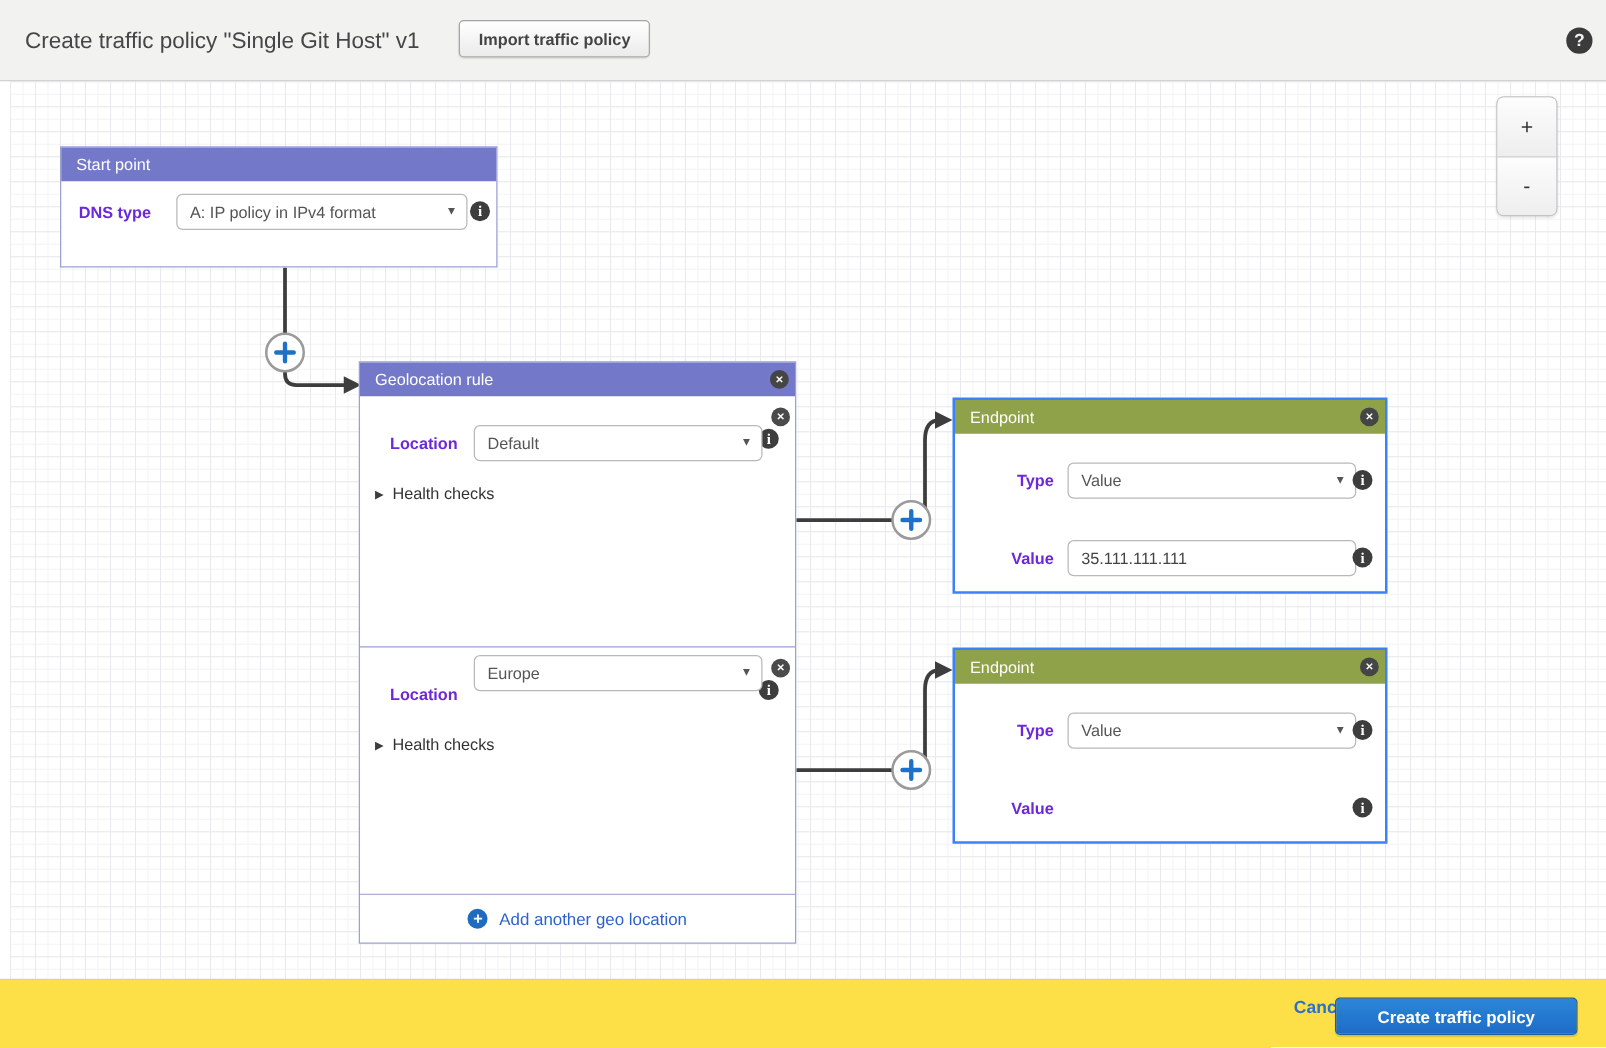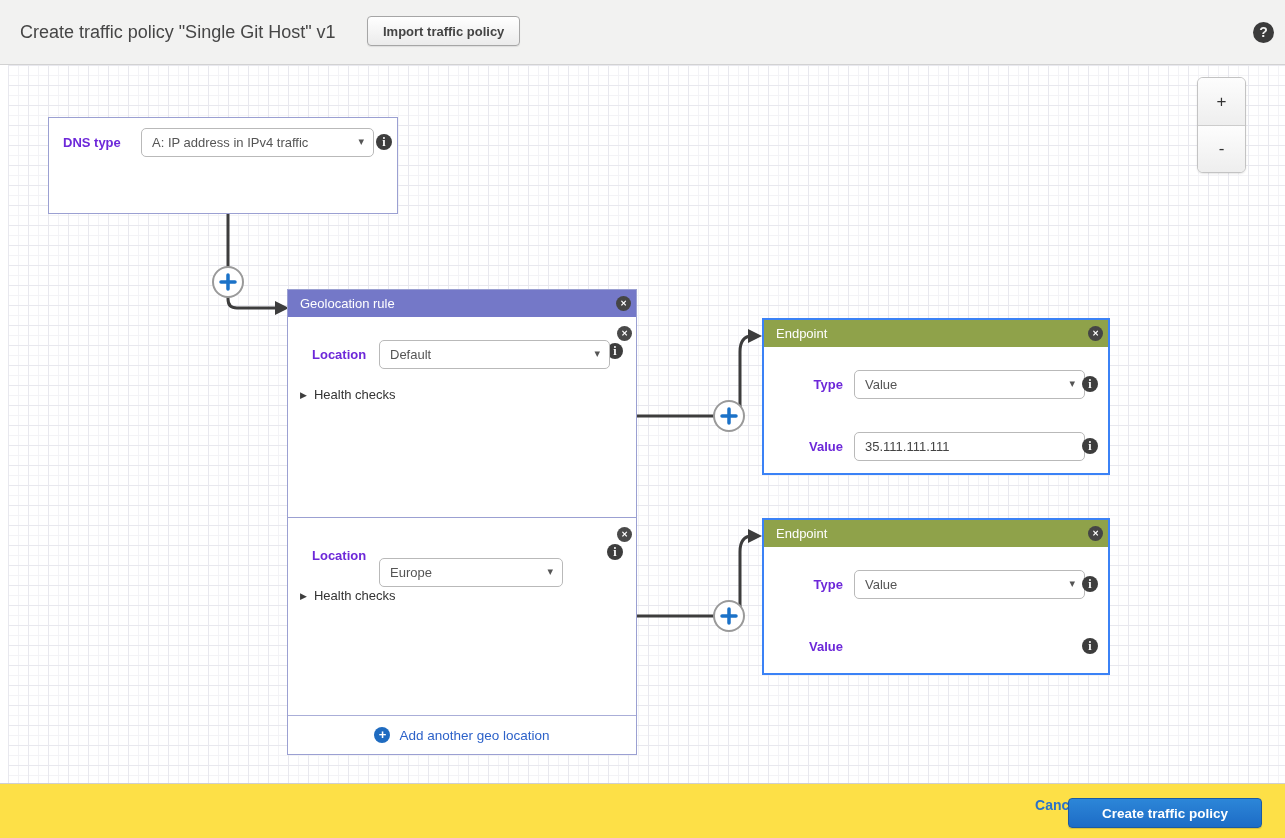--- a/index.html
+++ b/index.html
@@ -184,24 +184,27 @@
     <path d="M722 616 H736 M729 609 V623" stroke="#1b72c8" stroke-width="3.5" stroke-linecap="round"></path>
   </g>
 </svg>
 
 <div class="zoom-ctrl">
   <button class="zoom-btn">+</button>
   <button class="zoom-btn">-</button>
 </div>
 
 <div class="node purple" style="left:48px; top:117px; width:350px; height:97px;">
+  <div class="node-header">
+    <span>Start point</span>
+  </div>
   <div style="position:relative; height:69px;">
     <span class="fld-label" style="left:14px; top:17px;">DNS type</span>
     <div class="select" style="left:92px; top:10px; width:233px;">
-      <span class="sel-text">A: IP address in IPv4 traffic</span>
+      <span class="sel-text">A: IP policy in IPv4 format</span>
       <span class="caret">▾</span>
     </div>
     <span class="info-dot" style="left:327px; top:16px;">i</span>
   </div>
 </div>
 
 <div class="node purple" style="left:287px; top:289px; width:350px; height:466px;">
   <div class="node-header">
     <span>Geolocation rule</span>
     <span class="close-dot">✕</span>
@@ -217,21 +220,21 @@
     </div>
     <div class="hc-row" style="top:70px;">
       <span class="tri">▶</span><span>Health checks</span>
     </div>
   </div>
 
   <div class="section geo-divider" style="top:227px; height:200px;">
     <span class="close-dot" style="right:4px; top:9px;">✕</span>
     <span class="info-dot" style="right:13px; top:26px;">i</span>
     <span class="fld-label" style="left:24px; top:30px;">Location</span>
-    <div class="select" style="left:91px; top:40px; width:184px;">
+    <div class="select" style="left:91px; top:6px; width:231px;">
       <span class="sel-text">Europe</span>
       <span class="caret">▾</span>
     </div>
     <div class="hc-row" style="top:70px;">
       <span class="tri">▶</span><span>Health checks</span>
     </div>
   </div>
 
   <div class="geo-footer">
     <span class="add-plus">+</span>

